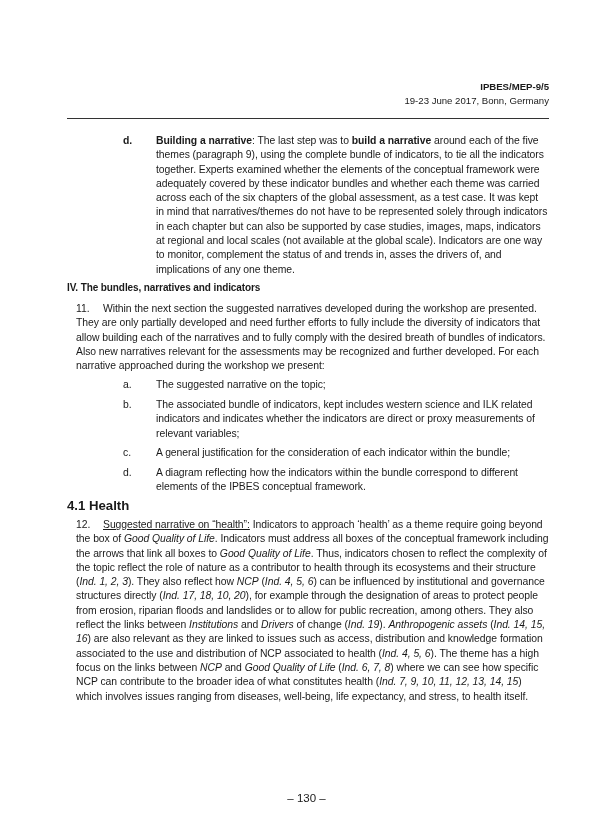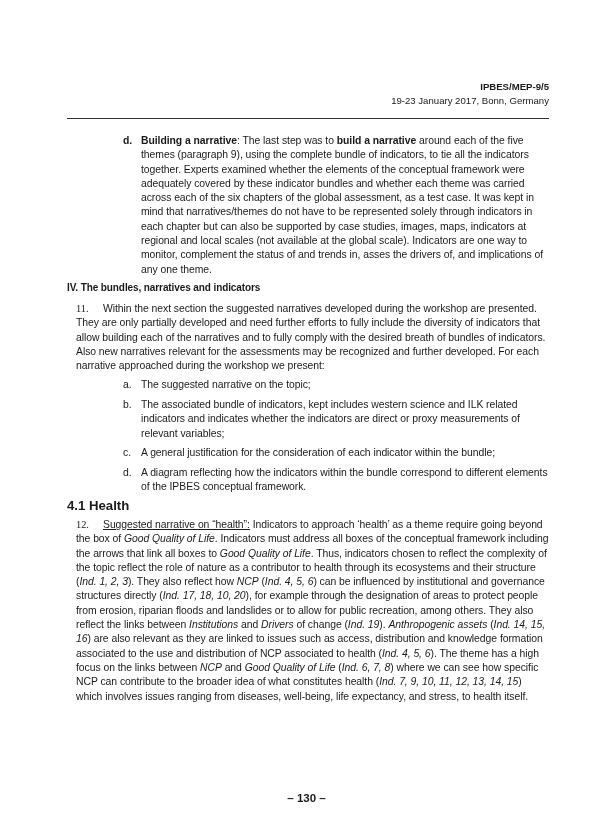--- a/index.html
+++ b/index.html
@@ -40,21 +40,21 @@
       left: 123px;
       width: 425px;
     }
     .item .mk {
       position: absolute;
       left: 0;
       top: 0;
       width: 18px;
     }
     .item .tx {
-      margin-left: 18px;
+      margin-left: 33px;
       display: block;
     }
     .top-d { top: 134px; }
     .top-d .mk { font-weight: bold; }
     .h1 {
       position: absolute;
       left: 67px;
       top: 279px;
       font-size: 10px;
       font-weight: bold;
@@ -62,21 +62,20 @@
       letter-spacing: -0.1px;
     }
     .para {
       position: absolute;
       left: 76px;
       width: 474px;
     }
     .para .num {
       display: inline-block;
       width: 27px;
-      font-family: Liberation Serif, serif;
     }
     .p11 { top: 302px; }
     .li-a { top: 378px; }
     .li-b { top: 398px; }
     .li-c { top: 446px; }
     .li-d { top: 466px; }
     .h2 {
       position: absolute;
       left: 67px;
       top: 497px;
@@ -89,31 +88,30 @@
     .b { font-weight: bold; }
     .i { font-style: italic; text-align: center; }
     .footer {
       position: absolute;
       left: 0;
       width: 613px;
       top: 791px;
       text-align: center;
       font-size: 11.5px;
       line-height: 14px;
-      font-weight: bold;
     }
   </style>
 </head>
 <body>
 
 <div class="page">
 
   <div class="hdr">
     <div class="code">IPBES/MEP-9/5</div>
-    <div>19-23 January 2017, Bonn, Germany</div>
+    <div>19-23 June 2017, Bonn, Germany</div>
   </div>
   <div class="rule"></div>
 
   <div class="item top-d body-text">
     <span class="mk">d.</span>
     <span class="tx"><span class="b">Building a narrative</span><span>: The last step was to </span><span class="b">build a narrative</span><span> around each of the five themes (paragraph 9), using the complete bundle of indicators, to tie all the indicators together. Experts examined whether the elements of the conceptual framework were adequately covered by these indicator bundles and whether each theme was carried across each of the six chapters of the global assessment, as a test case. It was kept in mind that narratives/themes do not have to be represented solely through indicators in each chapter but can also be supported by case studies, images, maps, indicators at regional and local scales (not available at the global scale). Indicators are one way to monitor, complement the status of and trends in, asses the drivers of, and implications of any one theme.</span></span>
   </div>
 
   <div class="h1">IV. The bundles, narratives and indicators</div>
 

